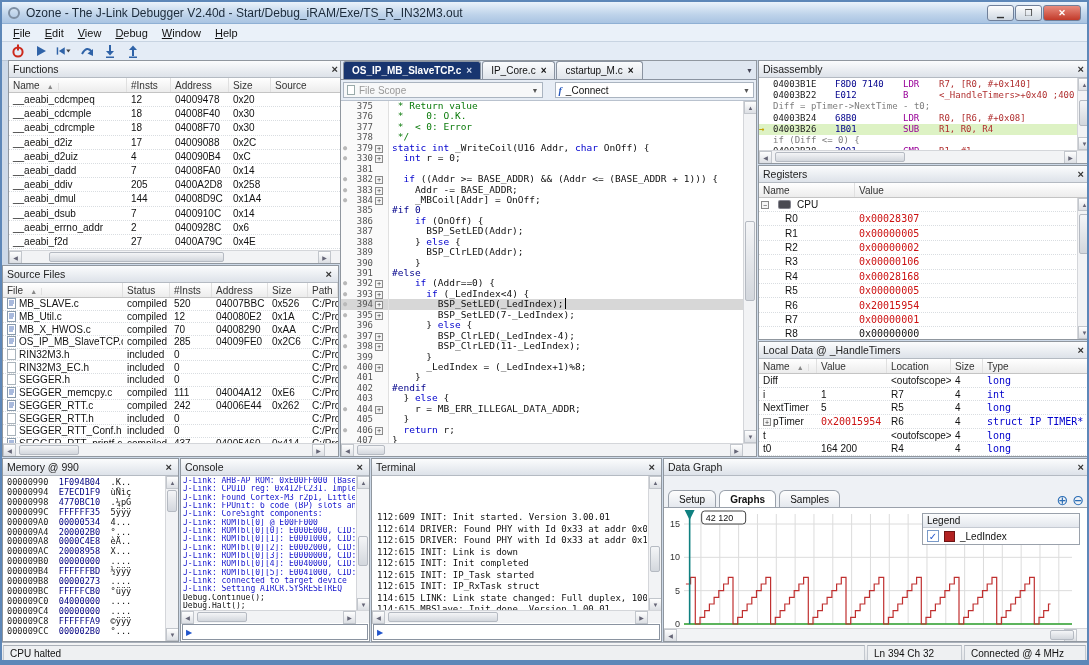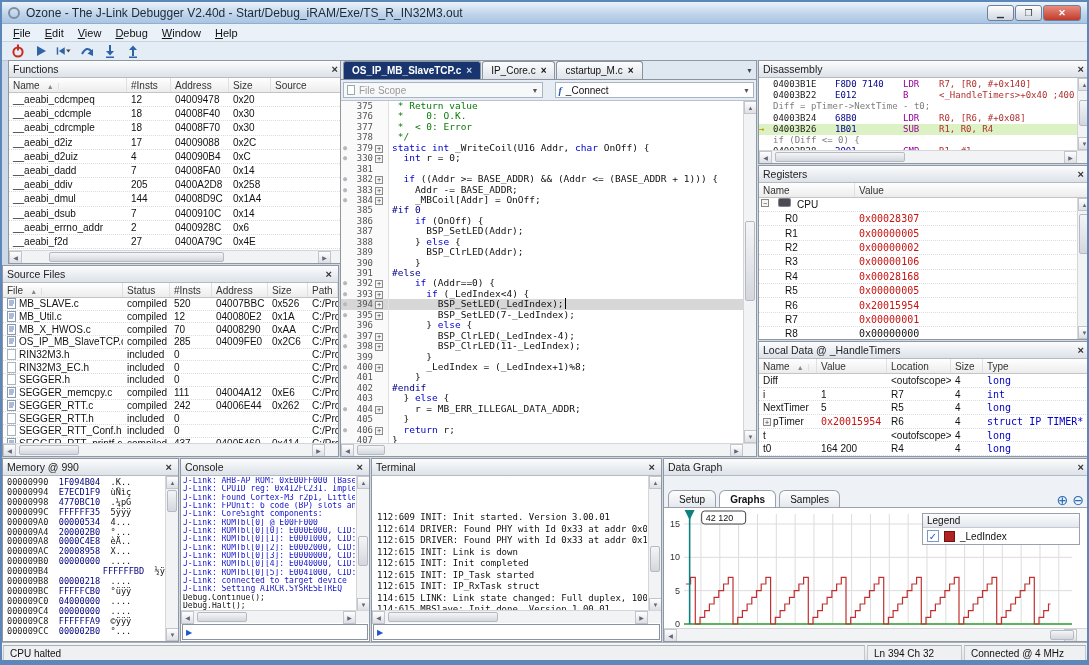--- a/index.html
+++ b/index.html
@@ -78,21 +78,21 @@
     font-size:9px; height:11.2px; line-height:11.2px; white-space:nowrap; overflow:hidden;}
   .dline.cur { background:#ddf2c4; }
   .dsrc { grid-column:2 / 6; color:#7d7d7d; }
   .daddr { color:#222; } .denc { color:#00008b; } .dmn { color:#990099; } .dops { color:#b03030; }
   .darrow { color:#c8a400; font-weight:bold; font-size:9px; }
 
   
   .regval { font-family:"DejaVu Sans Mono",monospace; }
   .red { color:#cc1111; }
   .blue { color:#0000cc; }
-  .grp { display:flex; align-items:flex-start; gap:4px; font-size:10px; border-bottom:1px dotted #d9dde1; padding:1px 2px; }
+  .grp { display:flex; align-items:center; gap:4px; font-size:10px; border-bottom:1px dotted #d9dde1; padding:1px 2px; }
   .chip { width:11px; height:7px; background:#4a4a52; border-radius:1px; box-shadow:0 0 0 1px #83838d; margin-left:4px;}
   .eb { display:inline-block; width:8px; height:8px; border:1px solid #888; background:#f5f5f5; font-size:7px;
     line-height:7px; text-align:center; color:#333; margin-right:2px; }
 
   
   .monosmall { font-family:"DejaVu Sans Mono",monospace; font-size:8.6px; line-height:9.9px; white-space:pre; }
   .conline { font-family:"DejaVu Sans Mono",monospace; font-size:8px; line-height:8.35px; white-space:nowrap; overflow:hidden;}
   .termline { font-family:"DejaVu Sans Mono",monospace; font-size:9px; line-height:11.5px; white-space:nowrap; overflow:hidden;}
   .cmdrow { flex:none; height:16px; border:1px solid #8a93a0; margin:1px; background:#fff; display:flex; align-items:center; padding-left:3px;}
   .prompt { color:#2255cc; font-size:8px; }
@@ -694,22 +694,22 @@
   <div class="tbody" id="mem-body" style="padding:2px 0 0 4px;">
       <div class="monosmall"><span style="color:#222;">00000990</span>  <span style="color:#000080;">1F094B04</span>  <span>.K..</span></div>
       <div class="monosmall"><span style="color:#222;">00000994</span>  <span style="color:#000080;">E7ECD1F9</span>  <span>ùÑìç</span></div>
       <div class="monosmall"><span style="color:#222;">00000998</span>  <span style="color:#000080;">4770BC10</span>  <span>.¼pG</span></div>
       <div class="monosmall"><span style="color:#222;">0000099C</span>  <span style="color:#000080;">FFFFFF35</span>  <span>5ÿÿÿ</span></div>
       <div class="monosmall"><span style="color:#222;">000009A0</span>  <span style="color:#000080;">00000534</span>  <span>4...</span></div>
       <div class="monosmall"><span style="color:#222;">000009A4</span>  <span style="color:#000080;">200002B0</span>  <span>°...</span></div>
       <div class="monosmall"><span style="color:#222;">000009A8</span>  <span style="color:#000080;">0000C4E8</span>  <span>èÄ..</span></div>
       <div class="monosmall"><span style="color:#222;">000009AC</span>  <span style="color:#000080;">20008958</span>  <span>X...</span></div>
       <div class="monosmall"><span style="color:#222;">000009B0</span>  <span style="color:#000080;">00000000</span>  <span>....</span></div>
-      <div class="monosmall"><span style="color:#222;">000009B4</span>  <span style="color:#000080;margin-left:44px;">FFFFFFBD</span>  <span>½ÿÿÿ</span></div>
-      <div class="monosmall"><span style="color:#222;">000009B8</span>  <span style="color:#000080;">00000218</span>  <span>....</span></div>
+      <div class="monosmall"><span style="color:#222;">000009B4</span>  <span style="color:#000080;">FFFFFFBD</span>  <span>½ÿÿÿ</span></div>
+      <div class="monosmall"><span style="color:#222;">000009B8</span>  <span style="color:#000080;">00000273</span>  <span>....</span></div>
       <div class="monosmall"><span style="color:#222;">000009BC</span>  <span style="color:#000080;">FFFFFCB0</span>  <span>°üÿÿ</span></div>
       <div class="monosmall"><span style="color:#222;">000009C0</span>  <span style="color:#000080;">04000000</span>  <span>....</span></div>
       <div class="monosmall"><span style="color:#222;">000009C4</span>  <span style="color:#000080;">00000000</span>  <span>....</span></div>
       <div class="monosmall"><span style="color:#222;">000009C8</span>  <span style="color:#000080;">FFFFFFA9</span>  <span>©ÿÿÿ</span></div>
       <div class="monosmall"><span style="color:#222;">000009CC</span>  <span style="color:#000080;">000002B0</span>  <span>°...</span></div>
     </div>
   <div class="sb-v" style="top:17px;bottom:0;">
     <span class="sb-btn" style="top:0;">▲</span>
       <span class="sb-btn" style="bottom:0;">▼</span>
     <div class="sb-thumb" style="top:14px;height:22px;left:1px;right:1px;"></div>

